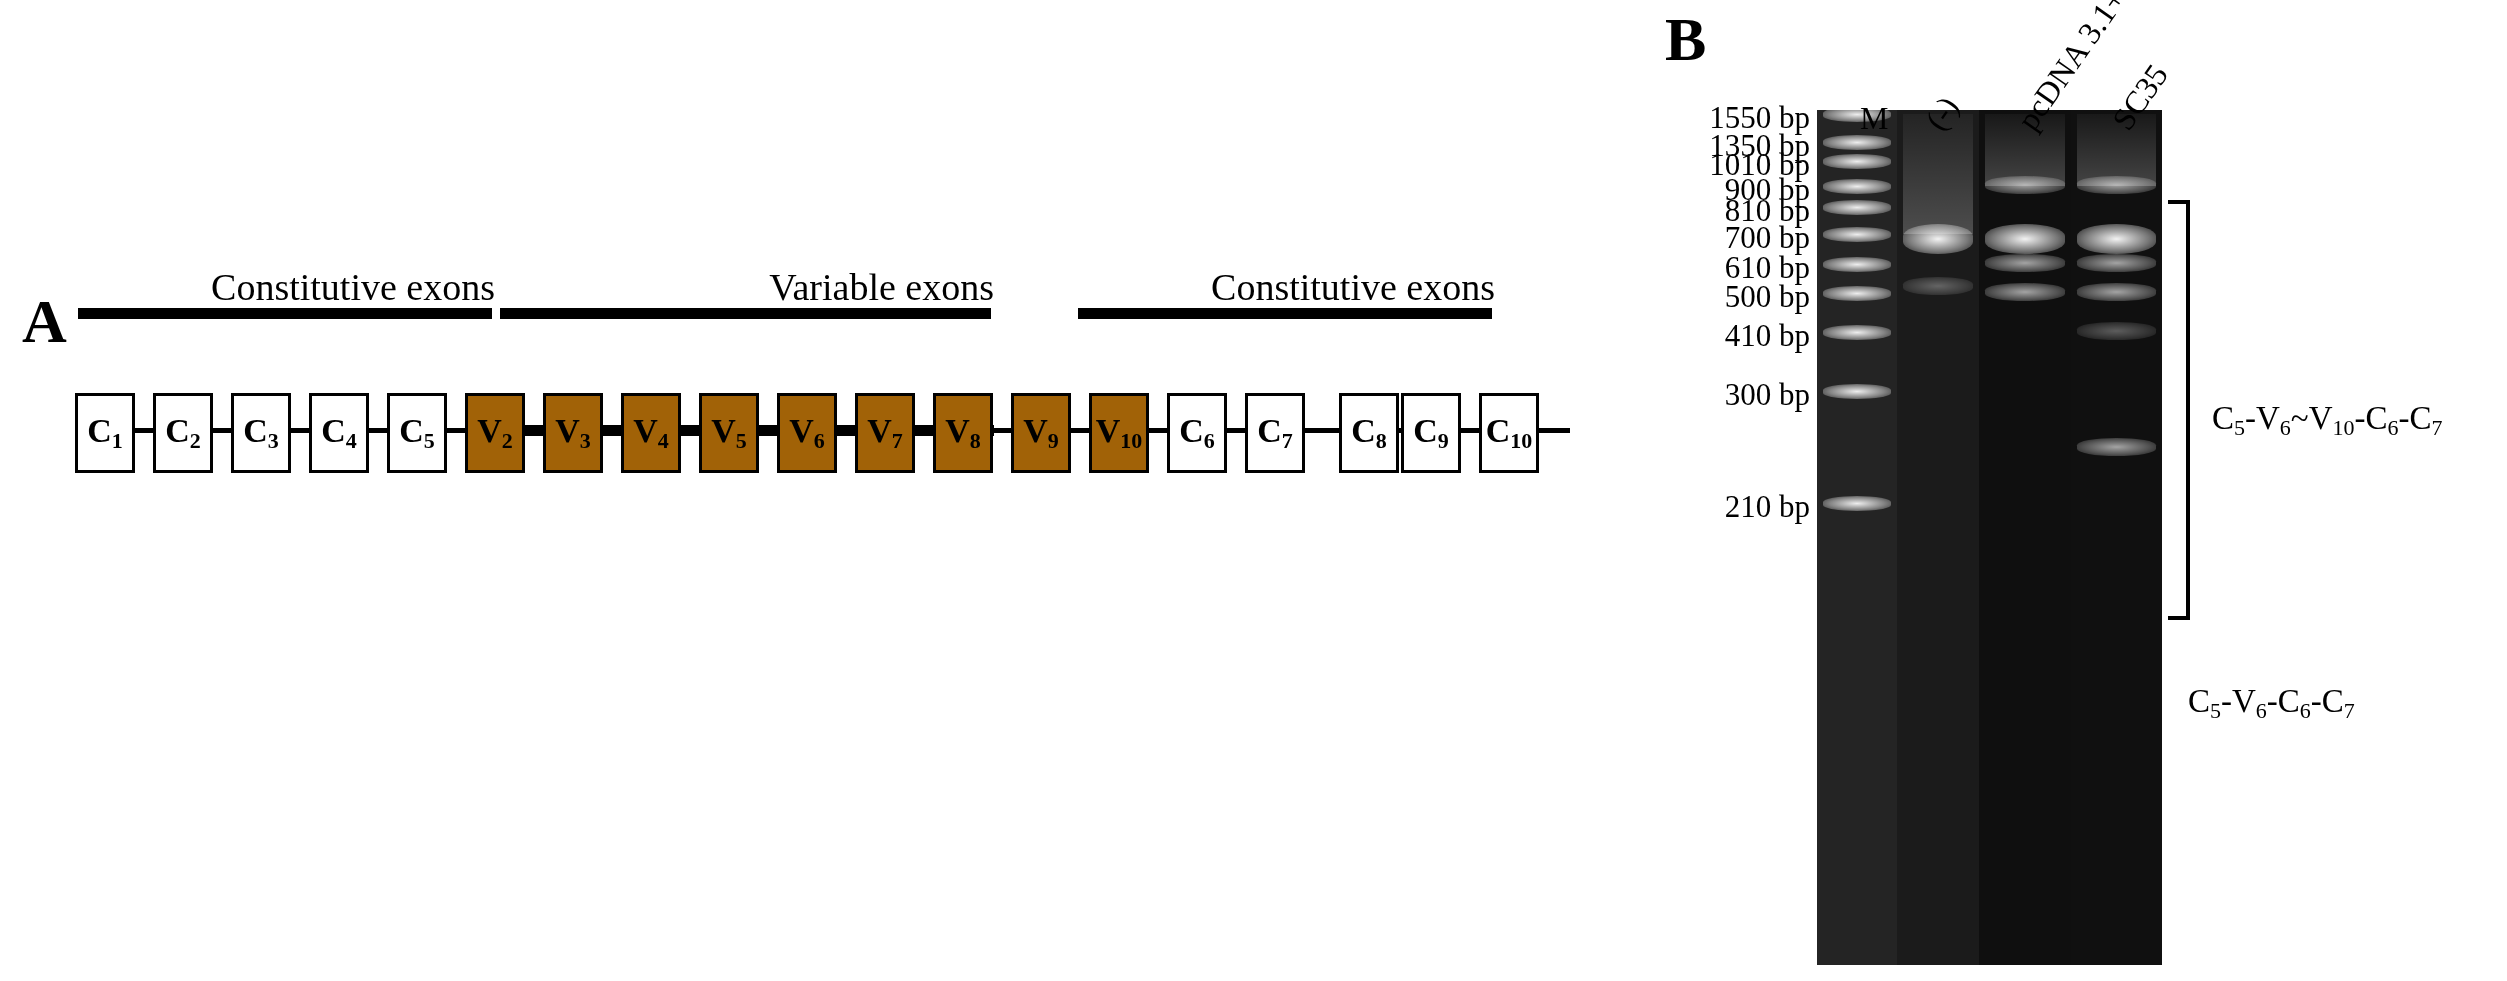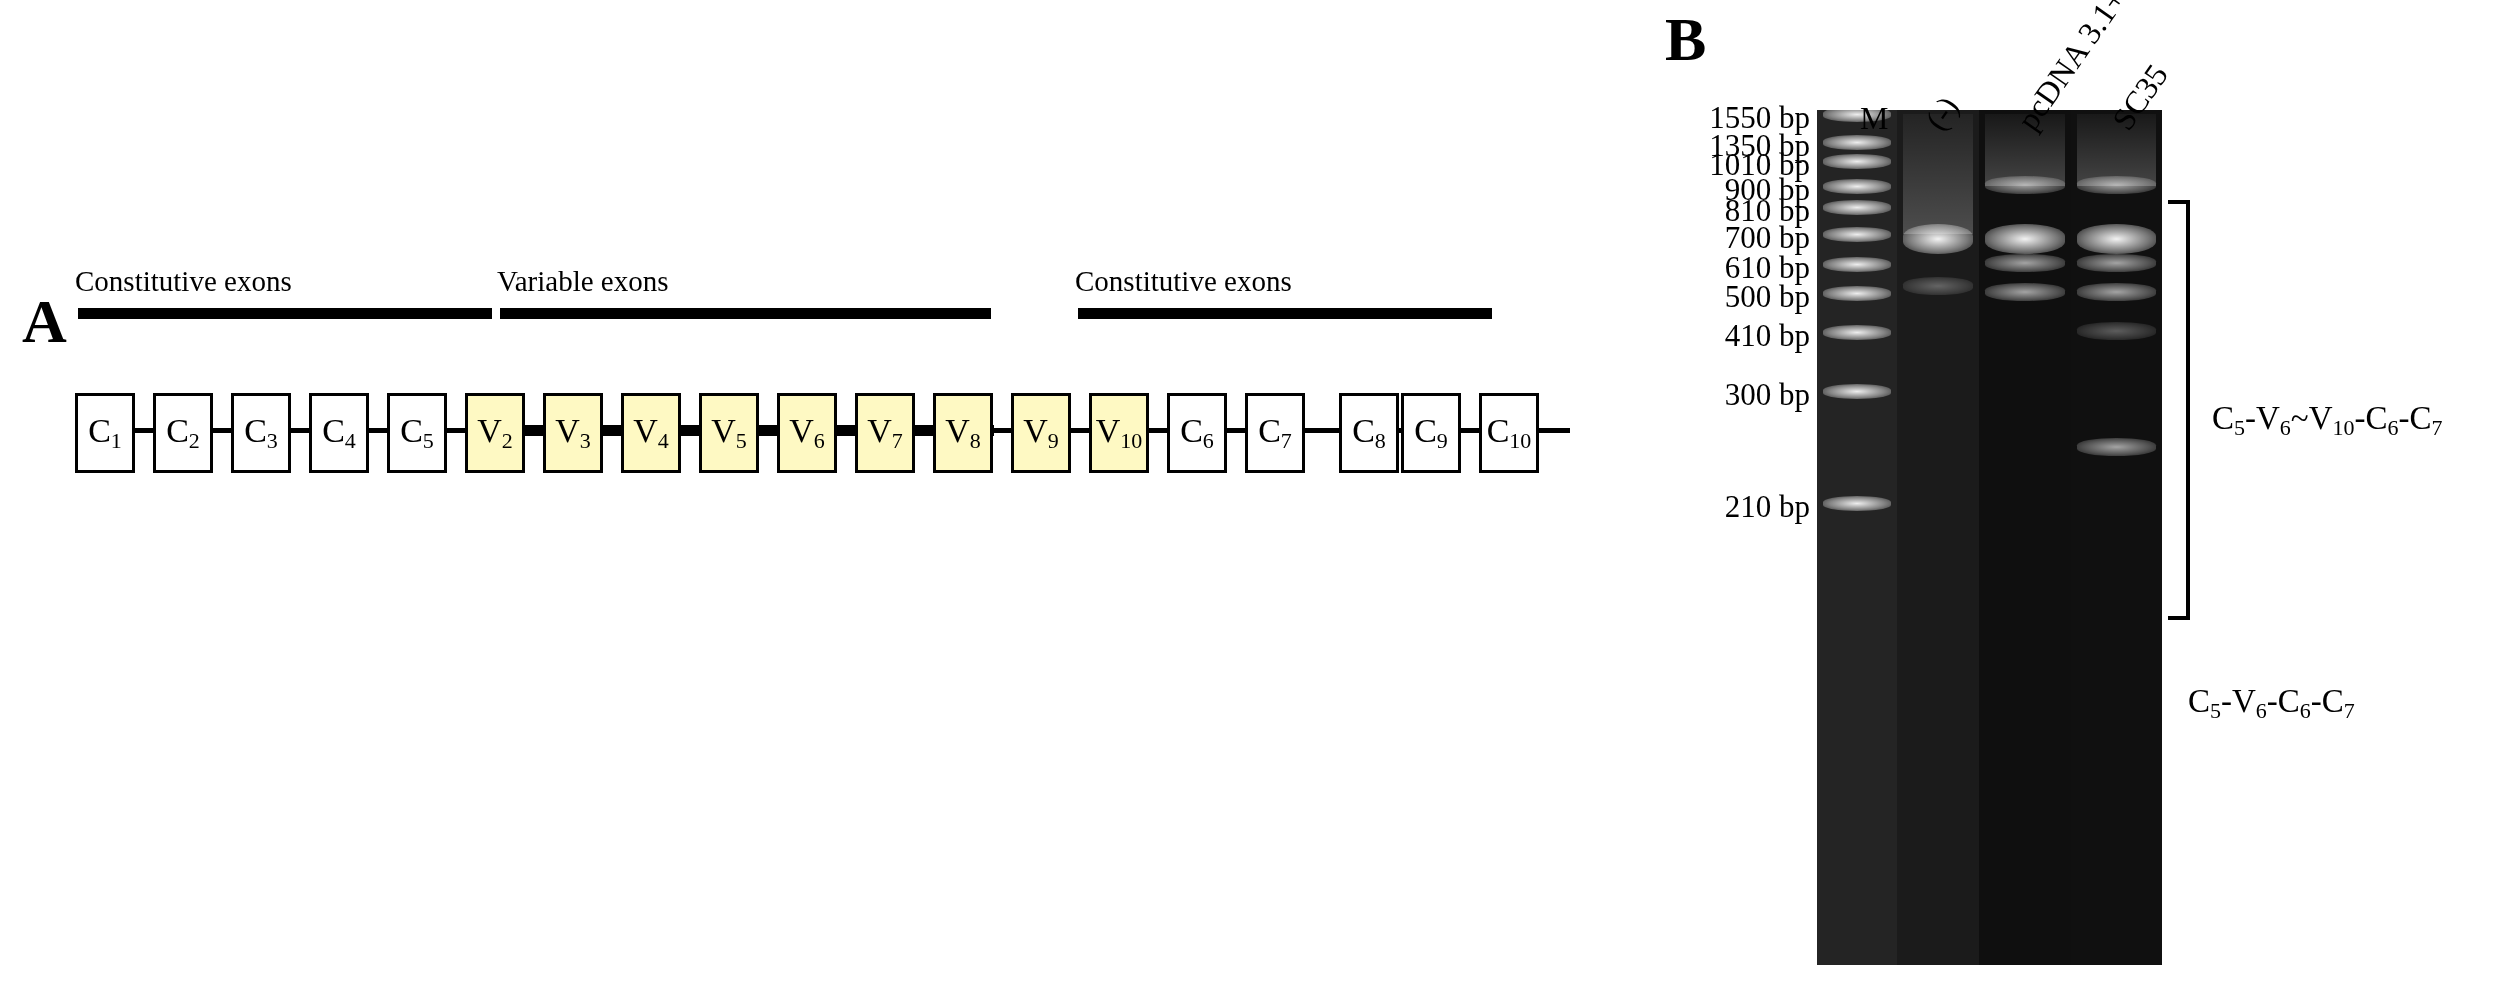--- a/index.html
+++ b/index.html
@@ -6,32 +6,32 @@
   body{width:2507px;height:981px;position:relative;overflow:hidden;
        font-family:"Liberation Serif","DejaVu Serif",serif;color:#000;}
 
   .panel-letter{position:absolute;font-weight:bold;font-size:62px;line-height:1;}
   #panelA-letter{left:22px;top:290px;}
   #panelB-letter{left:1665px;top:8px;}
 
   
   #panelA{position:absolute;left:0;top:0;width:1620px;height:981px;}
 
-  .group-label{position:absolute;font-size:29px;white-space:nowrap;text-align:left;font-family:Liberation Serif, serif;}
+  .group-label{position:absolute;font-size:38px;white-space:nowrap;text-align:right;font-family:Liberation Serif, serif;}
   .group-bar{position:absolute;height:11px;background:#000;}
 
   #exon-row{position:absolute;left:75px;top:393px;height:80px;}
   #exon-backbone{position:absolute;left:78px;top:428px;height:5px;width:1492px;background:#000;}
   #exon-backbone-thick{position:absolute;left:497px;top:425px;height:11px;width:497px;background:#000;}
 
   .exon{position:absolute;top:0;width:60px;height:80px;border:3px solid #000;
         box-sizing:border-box;background:#fff;}
-  .exon.variable{background:#fef9c3;}
+  .exon.variable{background:#a16207;}
   .exon .lbl{position:absolute;left:0;right:0;top:50%;transform:translateY(-50%);
-             text-align:center;font-size:34px;line-height:1;white-space:nowrap;}
+             text-align:center;font-size:34px;line-height:1;white-space:nowrap;font-weight:bold;}
   .exon .lbl sub{font-size:22px;vertical-align:-6px;}
 
   
   #primer-row{position:absolute;left:0;top:520px;width:1620px;height:60px;}
   #primer-label{position:absolute;left:32px;top:8px;font-size:34px;}
   #primer-label sub{font-size:22px;vertical-align:-6px;}
 
   #primer-fwd-box{position:absolute;left:272px;top:14px;width:16px;height:28px;
                   border:3px solid #000;box-sizing:border-box;background:#fff;}
   #primer-fwd-line{position:absolute;left:288px;top:26px;width:205px;height:0;

